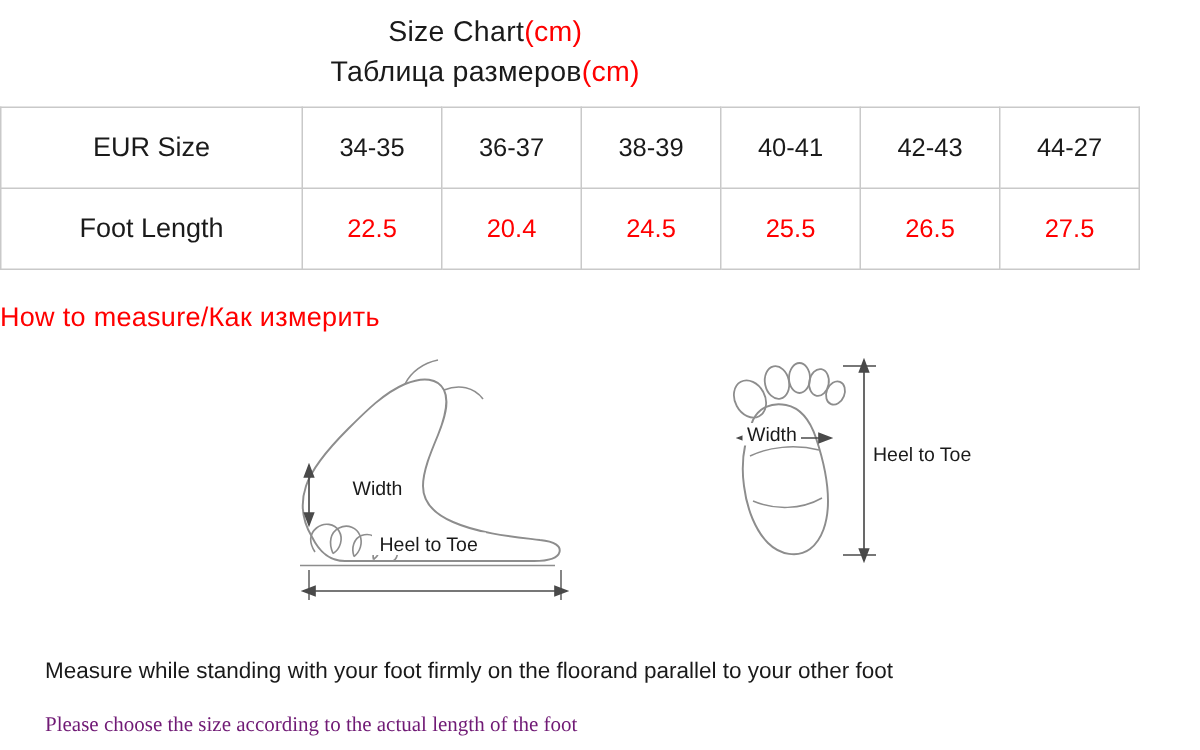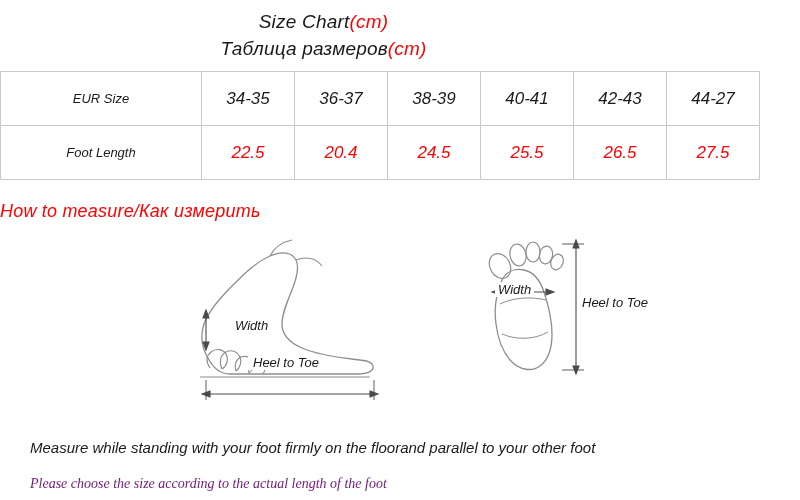--- a/index.html
+++ b/index.html
@@ -11,21 +11,20 @@
     height: 500px;
     background: #ffffff;
     font-family: "Liberation Sans", sans-serif;
     color: #111111;
     overflow: hidden;
   }
   .page {
     position: relative;
     width: 647px;
     height: 500px;
-    font-style: italic;
   }
 
   
   .title-block {
     text-align: center;
     padding-top: 8px;
   }
   .title-line {
     font-size: 19px;
     line-height: 27px;
@@ -46,21 +45,21 @@
   .size-table td {
     border: 1px solid #c9c9c9;
     height: 51px;
     text-align: center;
     vertical-align: middle;
     font-size: 17px;
     color: #1a1a1a;
   }
   .size-table td.rowhead {
     width: 198px;
-    font-size: 13px;
+    font-size: 18px;
   }
   .size-table tr.lengths td.val {
     color: #ff0000;
   }
 
   
   .measure-head {
     color: #ff0000;
     font-size: 18px;
     margin-top: 21px;

